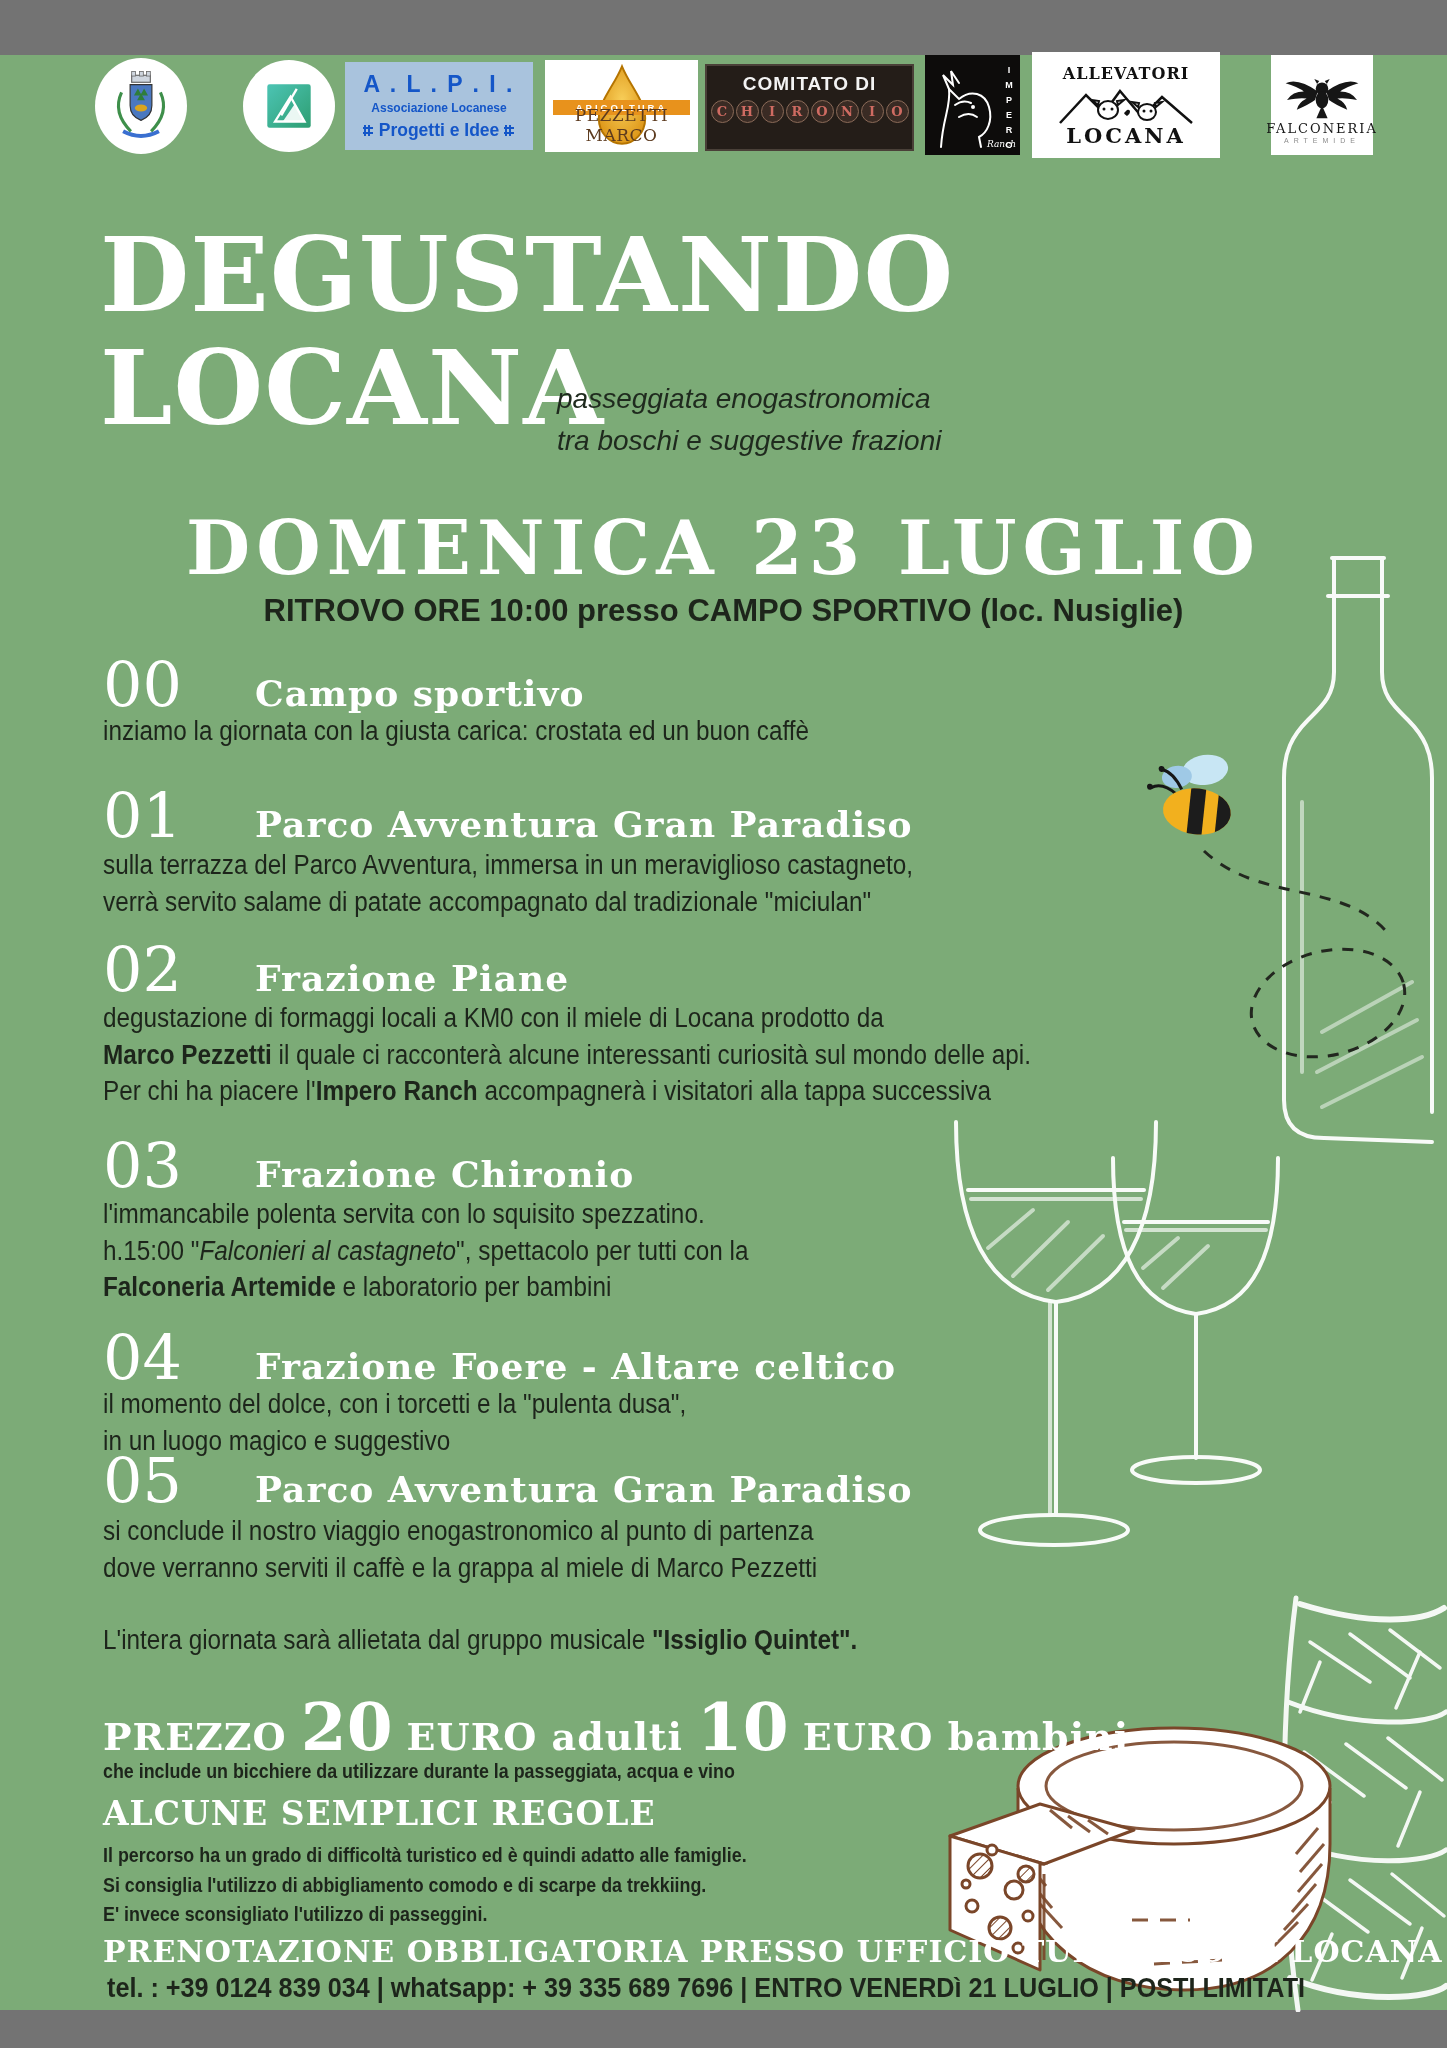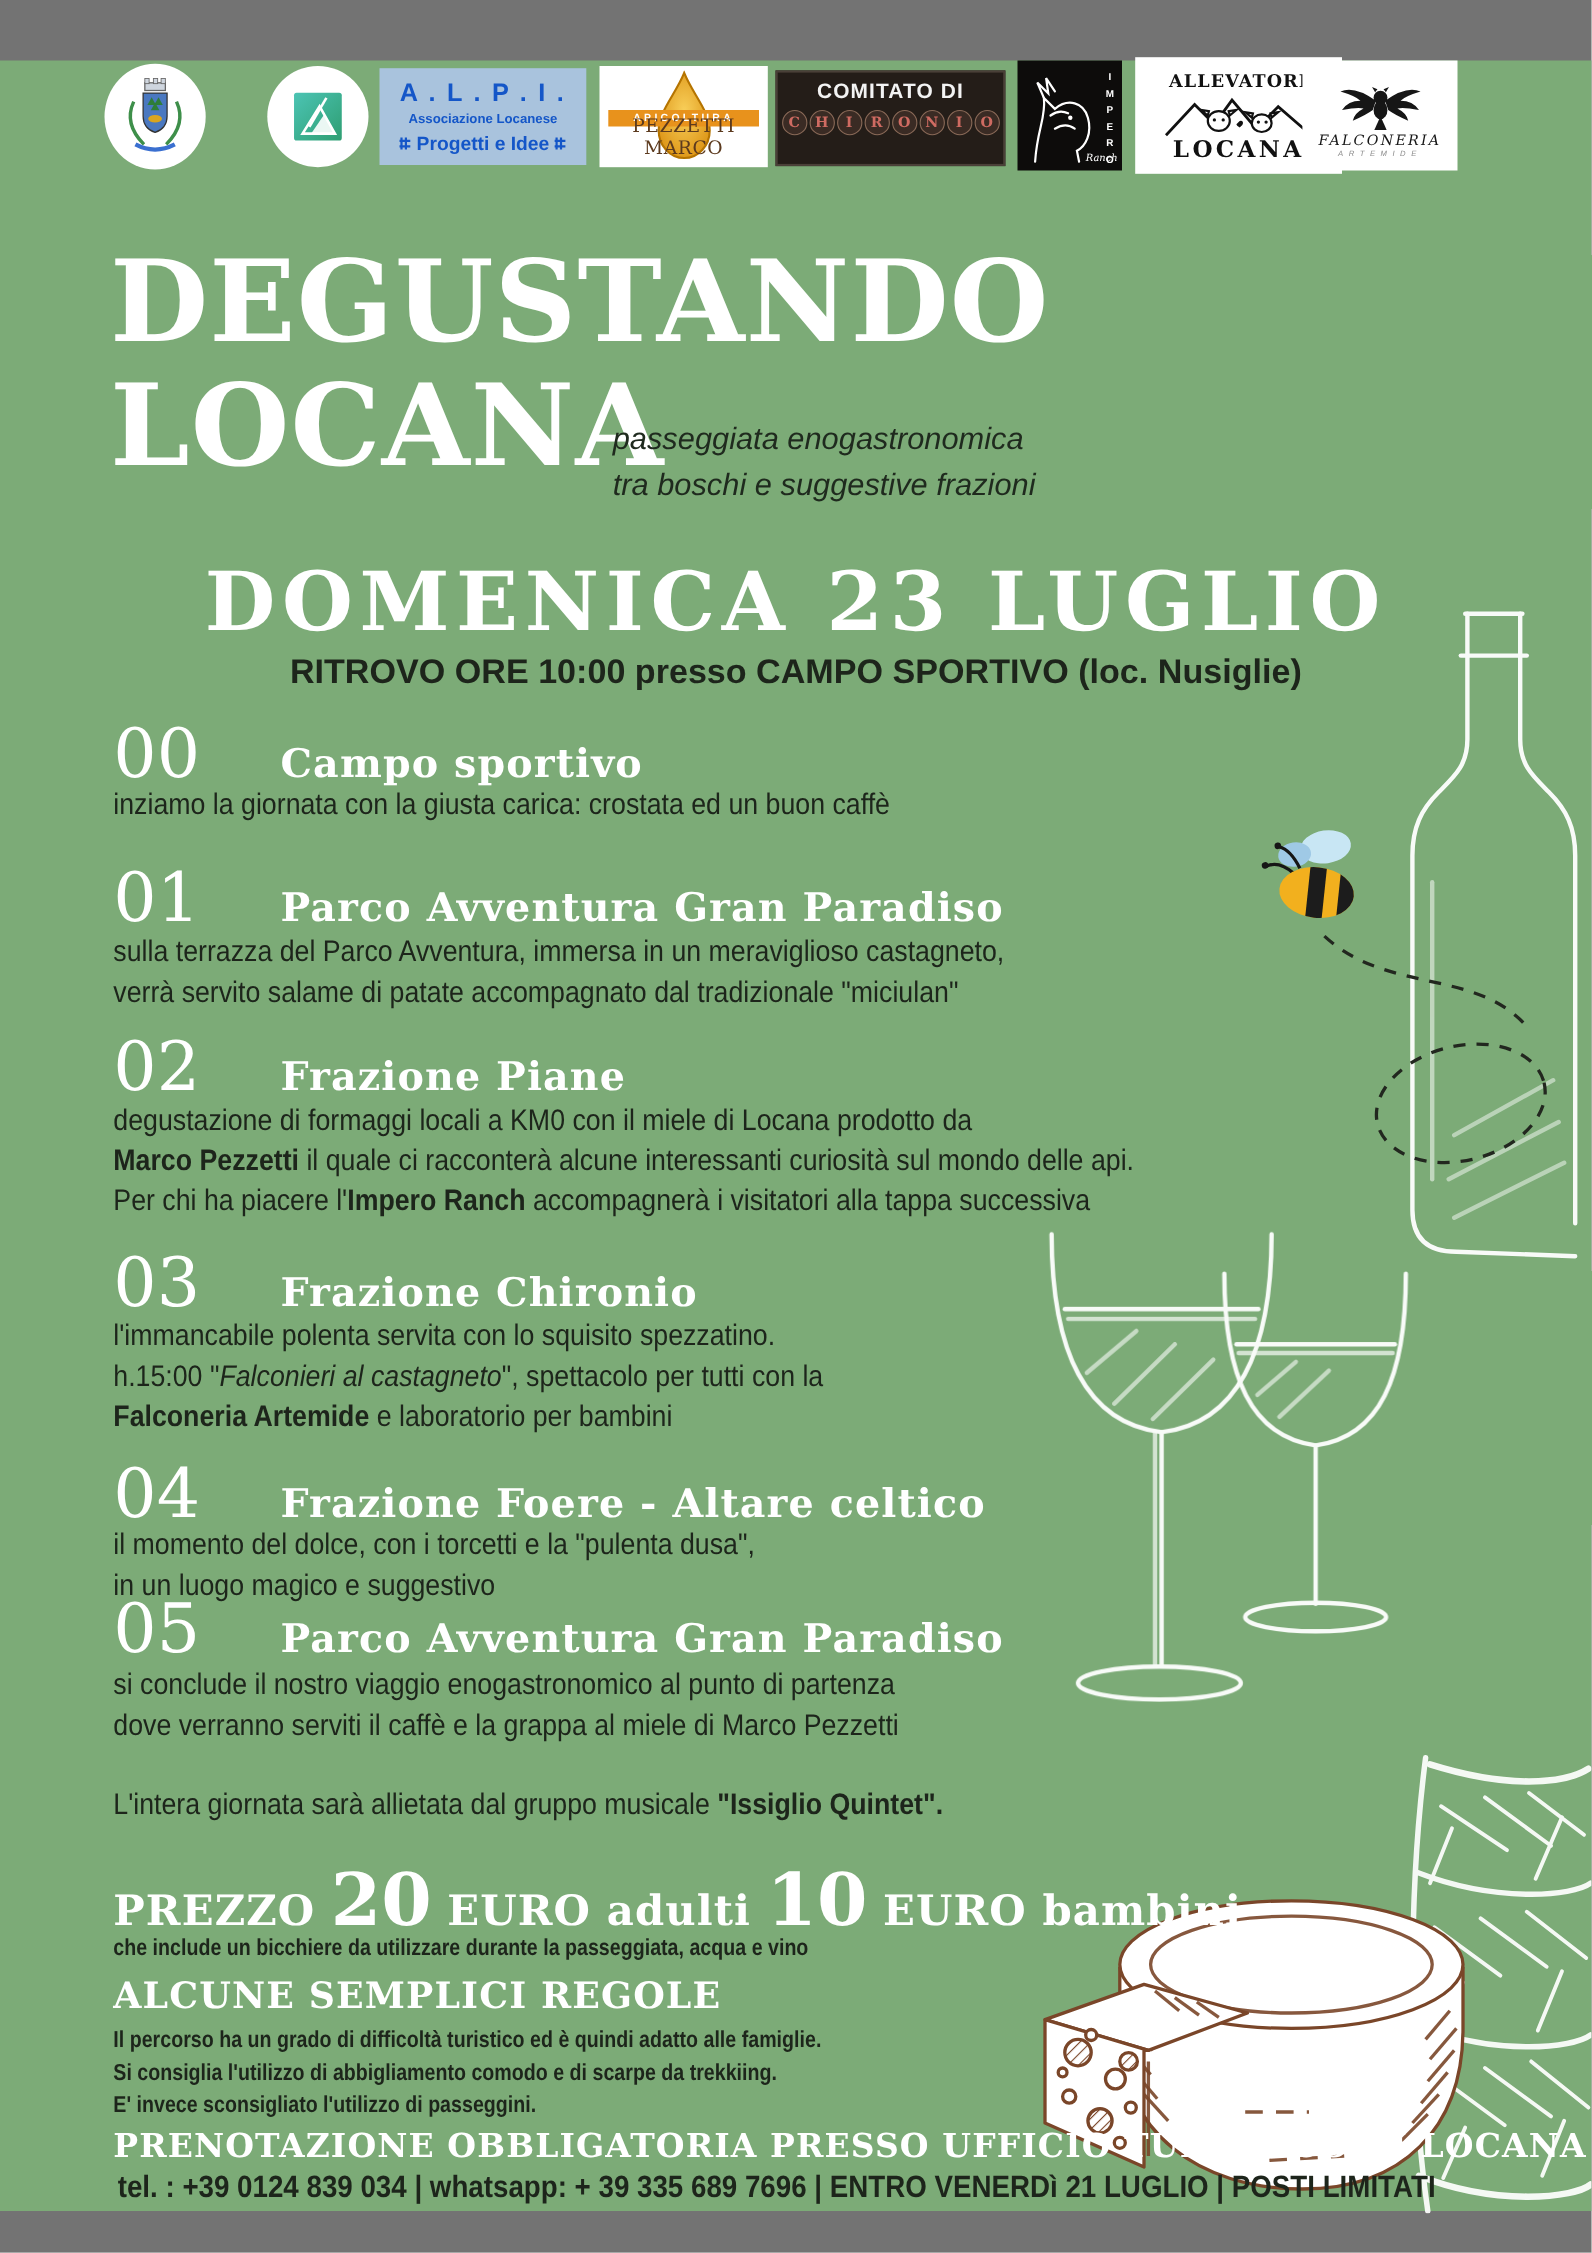--- a/index.html
+++ b/index.html
@@ -27,21 +27,21 @@
             color:#cf6b62;font-weight:700;font-size:13px;font-family:"DejaVu Serif",serif;
             display:flex;align-items:center;justify-content:center;}
   .impero-wrap{left:925px;top:55px;width:95px;height:100px;background:#0d0c0b;}
   .impero-vert{position:absolute;right:6px;top:10px;color:#fff;font-size:9px;letter-spacing:5px;
                writing-mode:vertical-lr;text-orientation:upright;font-weight:700;}
   .impero-ranch{position:absolute;right:4px;bottom:6px;color:#fff;font-size:9px;font-style:italic;
                 font-family:"DejaVu Serif",serif;}
   .allev-wrap{left:1032px;top:52px;width:188px;height:106px;background:#fff;}
   .allev1{font-family:"DejaVu Serif",serif;font-weight:700;font-size:16px;letter-spacing:1px;color:#111;line-height:22px;}
   .allev2{font-family:"DejaVu Serif",serif;font-weight:700;font-size:21px;letter-spacing:3px;color:#111;line-height:22px;}
-  .falcon-wrap{left:1184px;top:55px;width:141px;height:100px;background:#fff;font-style:italic;}
+  .falcon-wrap{left:1271px;top:55px;width:102px;height:100px;background:#fff;}
   .falcon1{font-family:"DejaVu Serif",serif;font-size:13px;letter-spacing:2px;color:#161616;line-height:15px;}
   .falcon2{font-size:7px;letter-spacing:5px;color:#8b8b8b;line-height:10px;}
   
   .big-title{left:100px;top:218px;color:#fff;font-family:"DejaVu Serif",serif;font-weight:700;
              font-size:103px;line-height:113px;letter-spacing:1px;}
   .subtitle{left:557px;top:378px;color:#1f2a1e;font-style:italic;font-size:28px;line-height:42px;}
   .date-title{left:0;top:505px;width:1447px;text-align:center;color:#fff;font-family:"DejaVu Serif",serif;
               font-weight:700;font-size:74px;letter-spacing:6px;}
   .meeting{left:0;top:593px;width:1447px;text-align:center;color:#1d251b;font-weight:700;font-size:31px;}
   .stop-row{display:flex;align-items:baseline;left:103px;}

